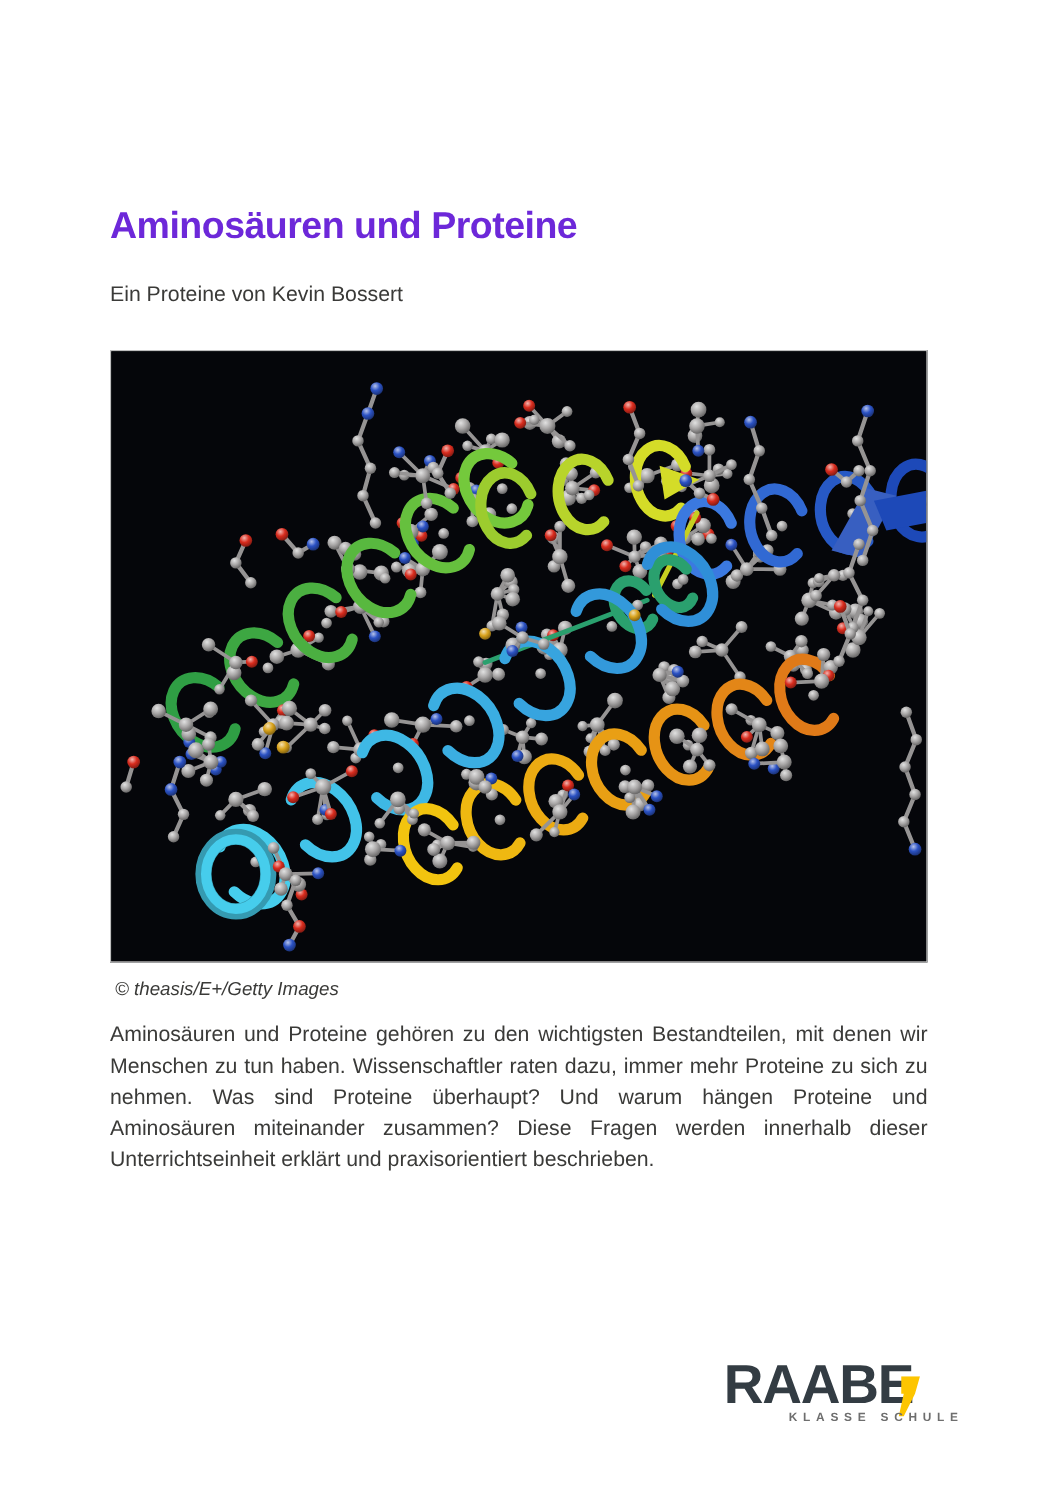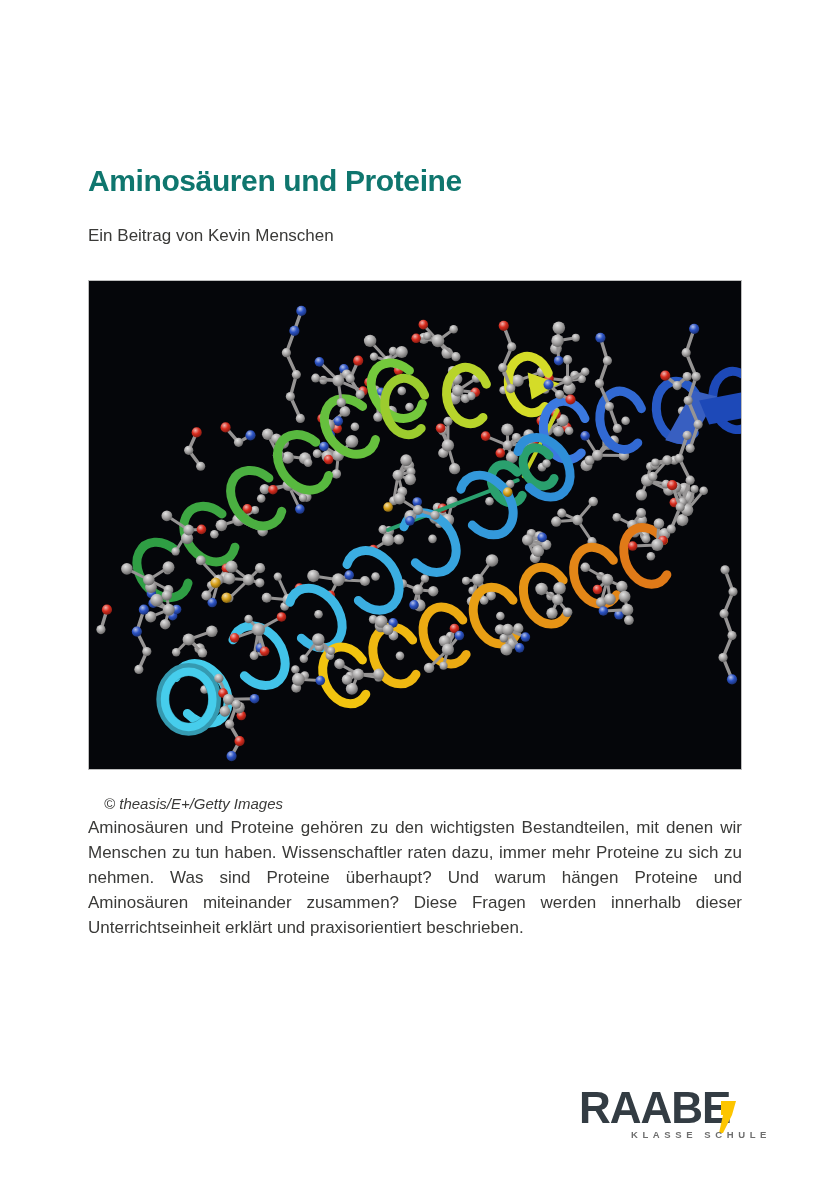--- a/index.html
+++ b/index.html
@@ -2,30 +2,30 @@
 <html><head>
 <meta charset="utf-8">
 <style>
   html,body{margin:0;padding:0;}
   body{
     width:840px;height:1200px;position:relative;background:#ffffff;
     font-family:"Liberation Sans",sans-serif;color:#3a3a38;overflow:hidden;
   }
   .page-title{
     position:absolute;left:88px;top:164px;margin:0;
-    font-size:30px;font-weight:700;letter-spacing:-0.4px;color:#0f766e;
+    font-size:30px;font-weight:700;letter-spacing:-0.4px;color:#6d28d9;
   }
   .byline{position:absolute;left:88px;top:226px;margin:0;font-size:17px;color:#3a3a38;}
   .figure{
     position:absolute;left:88px;top:280px;width:654px;height:490px;margin:0;
     border:1px solid #bdbdbd;box-sizing:border-box;background:#05060a;
   }
   .figure svg{display:block;width:100%;height:100%;}
   .credit{
-    position:absolute;left:88px;top:779px;margin:16px;
+    position:absolute;left:88px;top:779px;margin:4px;
     font-size:15px;font-style:italic;color:#3a3a38;
   }
   .intro{
     position:absolute;left:88px;top:815px;width:654px;margin:0;
     font-size:17px;line-height:25px;text-align:justify;color:#3a3a38;
   }
   .logo{position:absolute;left:579px;top:1088px;width:175px;height:60px;}
   .wordmark{
     position:absolute;left:0;top:0;font-size:44px;font-weight:700;
     letter-spacing:-1px;line-height:40px;color:#333c43;white-space:nowrap;
@@ -34,21 +34,21 @@
   .tagline{
     position:absolute;left:21px;top:41px;font-size:9.5px;font-weight:700;
     letter-spacing:4.6px;color:#6e6e6e;white-space:nowrap;margin-left:31px;
   }
 </style>
 </head>
 <body>
 
 <h1 class="page-title">Aminosäuren und Proteine</h1>
 
-<p class="byline">Ein Beitrag von Kevin Menschen</p>
+<p class="byline">Ein Proteine von Kevin Bossert</p>
 
 <figure class="figure">
   <svg id="protein-svg" viewBox="0 0 654 490" preserveAspectRatio="none" role="img" aria-label="3D-Modell eines Proteins: regenbogenfarbene Alpha-Helices (grün, gelbgrün, blau, cyan, gelb, orange) mit Kugel-Stab-Darstellung der Atome auf schwarzem Hintergrund">
       <defs>
         <radialGradient id="gC" cx="38%" cy="30%" r="80%">
           <stop offset="0%" stop-color="rgb(225,225,225)"></stop>
           <stop offset="45%" stop-color="#aaa8a8"></stop>
           <stop offset="100%" stop-color="rgb(85,84,84)"></stop>
         </radialGradient>
         <radialGradient id="gO" cx="38%" cy="30%" r="80%">

